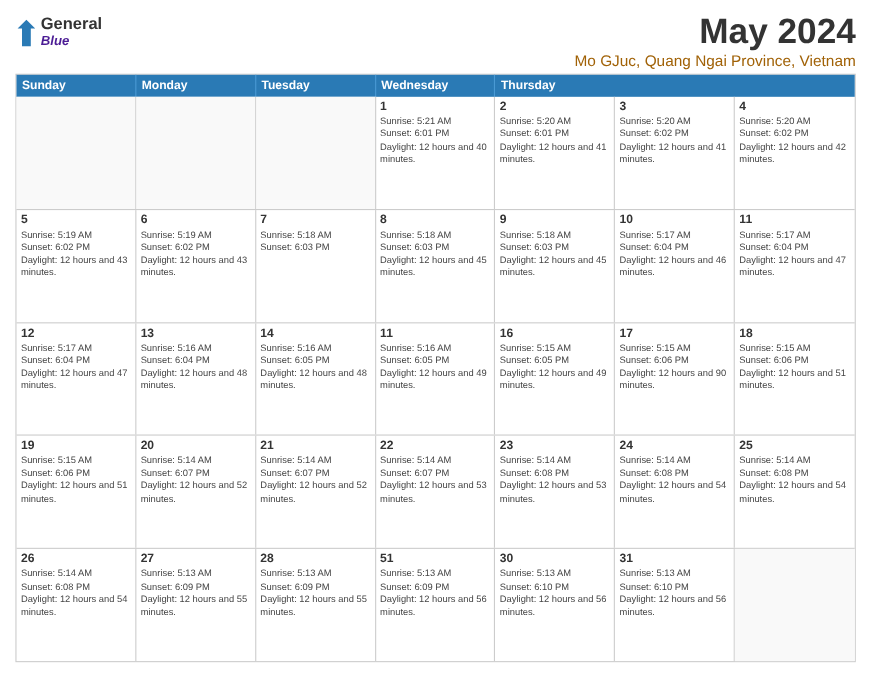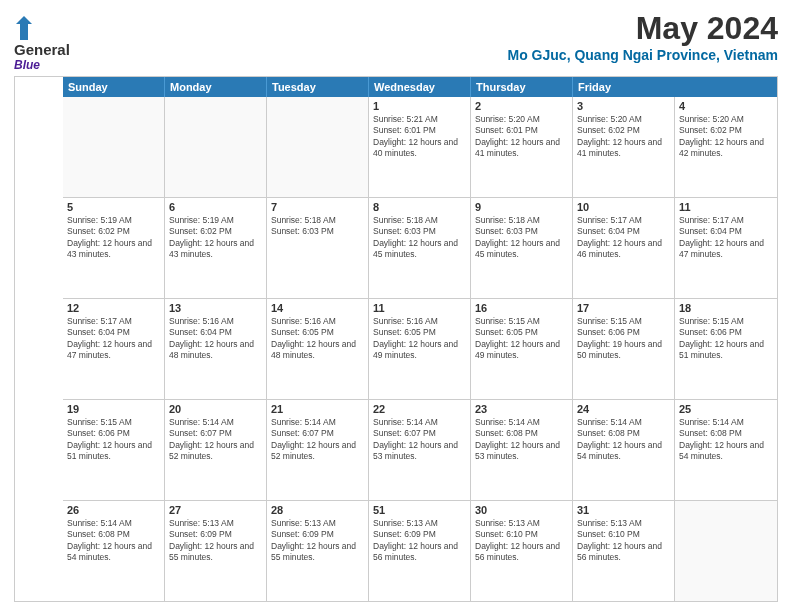--- a/index.html
+++ b/index.html
@@ -18,23 +18,22 @@
       flex-direction: column;
     }
     .header {
       display: flex;
       align-items: flex-start;
       justify-content: space-between;
       margin-bottom: 4px;
     }
     .logo {
       display: flex;
-      align-items: flex-start;
+      align-items: flex-end;
       margin-top: 4px;
-      flex-direction: column;
     }
     .logo-text {
       display: flex;
       flex-direction: column;
       line-height: 1.1;
     }
     .logo-general {
       font-size: 15px;
       font-weight: bold;
       color: #333;
@@ -53,22 +52,22 @@
     .title-block {
       text-align: right;
     }
     .main-title {
       font-size: 32px;
       font-weight: bold;
       color: #333;
     }
     .subtitle {
       font-size: 14px;
-      color: #0369a1;
-      font-weight: bold;
+      color: #a16207;
+      font-weight: normal;
       text-align: center;
     }
     .calendar {
       flex: 1;
       display: flex;
       flex-direction: column;
     }
     .cal-header {
       display: grid;
       grid-template-columns: repeat(7, 1fr);
@@ -111,21 +110,20 @@
       color: #333;
       margin-bottom: 2px;
     }
     .cell-line {
       font-size: 8.5px;
       color: #444;
       line-height: 1.35;
     }
     .outer-border {
       border: 1px solid #ccc;
-      padding-left: 48px;
     }
   </style>
 </head>
 <body>
 
 <div class="page">
   <div class="header">
     <div class="logo">
       <svg class="logo-icon" viewBox="0 0 20 28">
         <polygon points="10,2 18,10 14,10 14,26 6,26 6,10 2,10" fill="#2a7ab5"></polygon>
@@ -141,21 +139,20 @@
     </div>
   </div>
 
   <div class="calendar outer-border">
     <div class="cal-header" id="cal-header">
         <div class="cal-header-cell">Sunday</div>
         <div class="cal-header-cell">Monday</div>
         <div class="cal-header-cell">Tuesday</div>
         <div class="cal-header-cell">Wednesday</div>
         <div class="cal-header-cell">Thursday</div>
-        <div class="cal-header-cell">Friday</div>
       </div>
     <div class="cal-body" id="cal-body">
         <div class="cal-row">
           <div class="cal-cell empty"></div>
           <div class="cal-cell empty"></div>
           <div class="cal-cell empty"></div>
           <div class="cal-cell">
             <div class="day-num">1</div>
             <div class="cell-line">Sunrise: 5:21 AM</div>
             <div class="cell-line">Sunset: 6:01 PM</div>
@@ -251,21 +248,21 @@
           <div class="cal-cell">
             <div class="day-num">16</div>
             <div class="cell-line">Sunrise: 5:15 AM</div>
             <div class="cell-line">Sunset: 6:05 PM</div>
             <div class="cell-line">Daylight: 12 hours and 49 minutes.</div>
           </div>
           <div class="cal-cell">
             <div class="day-num">17</div>
             <div class="cell-line">Sunrise: 5:15 AM</div>
             <div class="cell-line">Sunset: 6:06 PM</div>
-            <div class="cell-line">Daylight: 19 hours and 50 minutes.</div>
+            <div class="cell-line">Daylight: 12 hours and 90 minutes.</div>
           </div>
           <div class="cal-cell">
             <div class="day-num">18</div>
             <div class="cell-line">Sunrise: 5:15 AM</div>
             <div class="cell-line">Sunset: 6:06 PM</div>
             <div class="cell-line">Daylight: 12 hours and 51 minutes.</div>
           </div>
         </div>
         <div class="cal-row">
           <div class="cal-cell">

